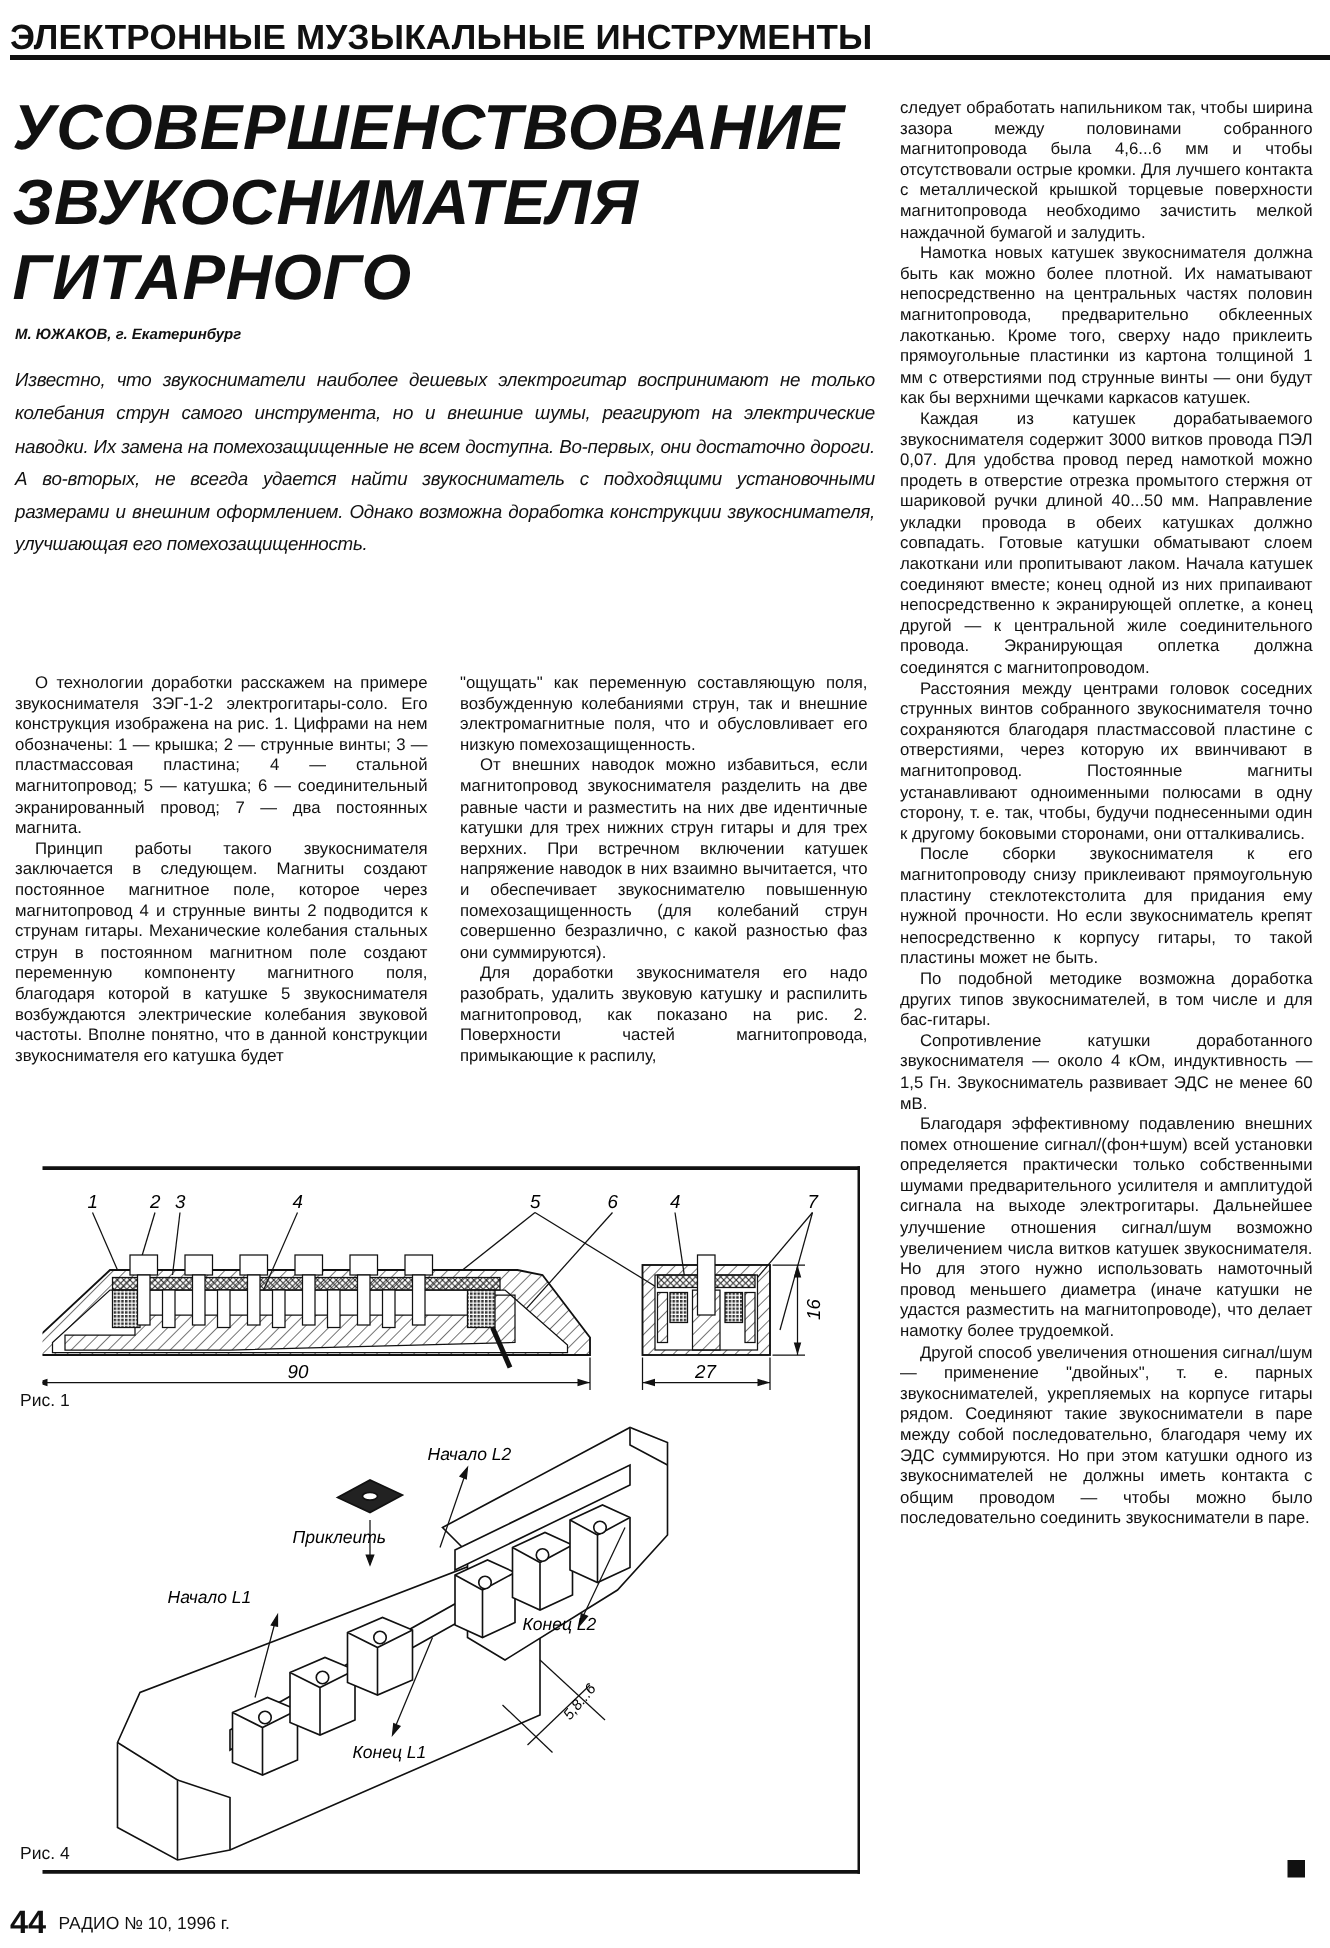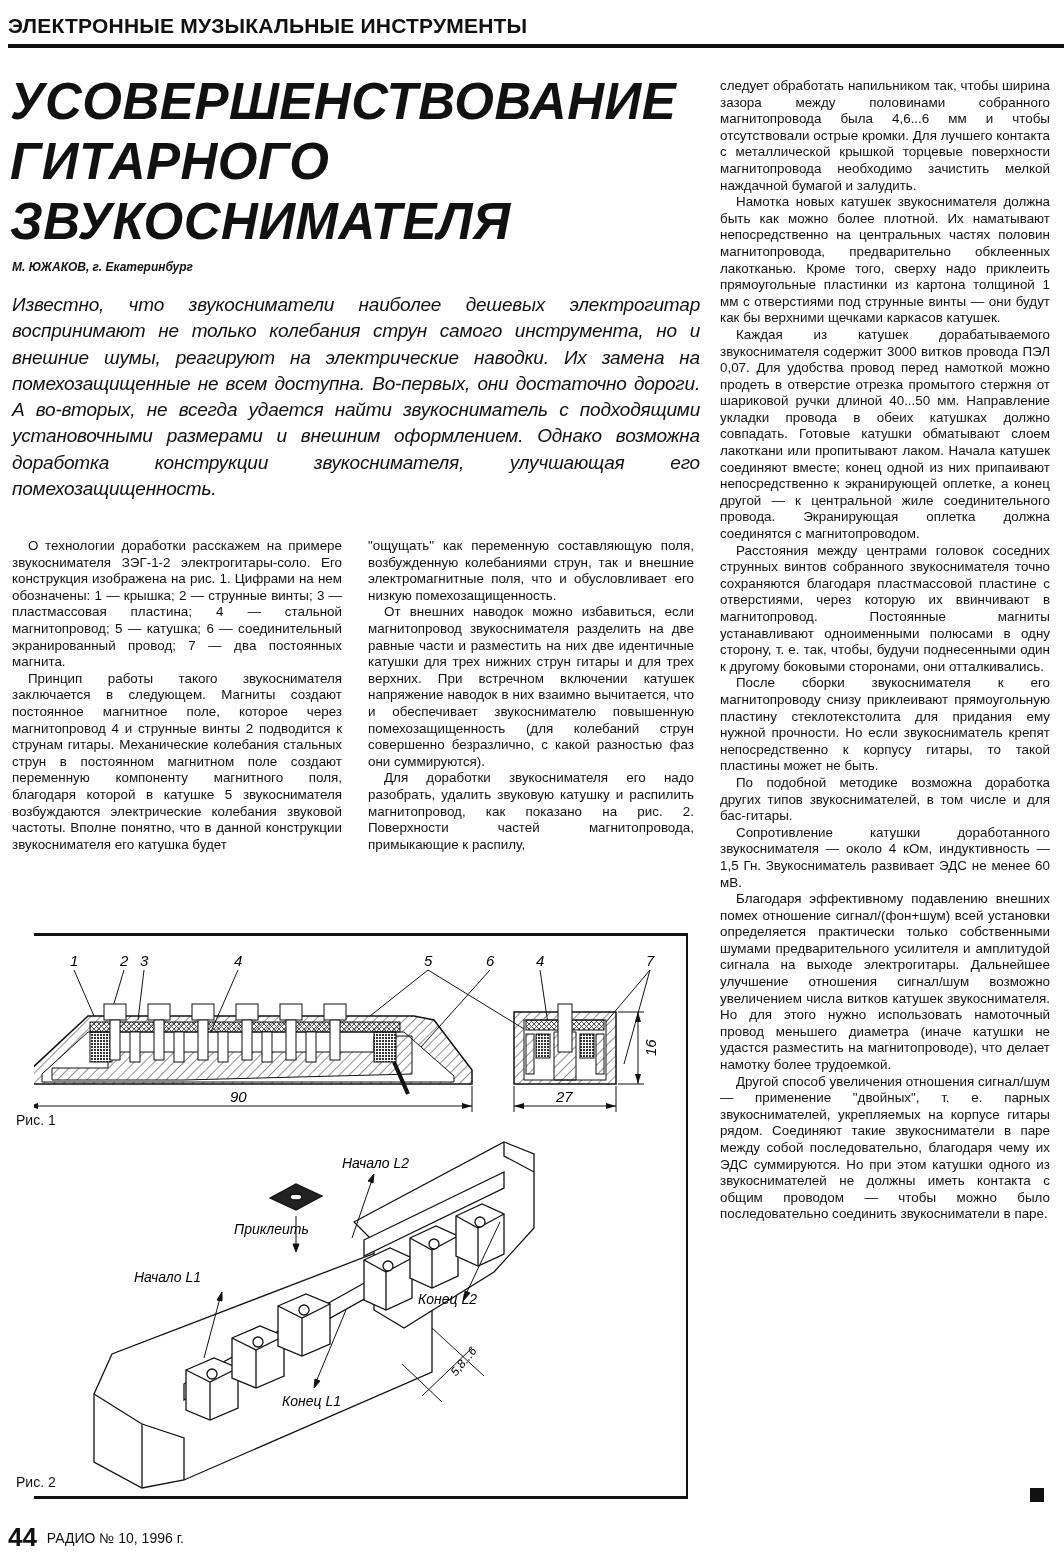--- a/index.html
+++ b/index.html
@@ -1,22 +1,22 @@
 <!DOCTYPE html>
 <html><head>
 <meta charset="utf-8">
 <style>
   * { box-sizing: border-box; margin: 0; padding: 0; }
   html, body { width: 1064px; height: 1558px; background: #fff; overflow: hidden; }
   body { position: relative; font-family: "Liberation Sans", sans-serif; color: #111; }
-  .section-head { position: absolute; left: 8px; top: 14px; font-weight: bold; font-size: 21px; letter-spacing: 0.2px; }
+  .section-head { position: absolute; left: 8px; top: 14px; font-weight: bold; font-size: 28px; letter-spacing: 0.2px; }
   .section-rule { position: absolute; left: 8px; top: 44px; width: 1056px; height: 4px; background: #111; }
   .title { position: absolute; left: 10px; top: 72px; width: 700px; font-weight: bold; font-style: italic; font-size: 51px; line-height: 60px; letter-spacing: 0.5px; }
   .author { position: absolute; left: 12px; top: 260px; font-weight: bold; font-style: italic; font-size: 12px; }
-  .lead { position: absolute; left: 12px; top: 292px; width: 688px; font-style: italic; font-size: 19px; line-height: 26.3px; text-align: justify; letter-spacing: -0.2px; }
+  .lead { position: absolute; left: 12px; top: 292px; width: 688px; font-style: italic; font-size: 15px; line-height: 26.3px; text-align: justify; letter-spacing: -0.2px; }
   .col { position: absolute; font-size: 13.4px; line-height: 16.6px; text-align: justify; hyphens: auto; }
   .col p { text-indent: 16px; }
   .col p.cont { text-indent: 0; }
   .col1 { left: 12px; top: 538px; width: 330px; }
   .col2 { left: 368px; top: 538px; width: 326px; }
   .col3 { left: 720px; top: 78px; width: 330px; }
   .end-mark { position: absolute; left: 1030px; top: 1488px; width: 14px; height: 14px; background: #111; }
   .figbox { position: absolute; left: 34px; top: 933px; width: 654px; height: 566px; border-top: 3px solid #111; border-right: 2px solid #111; border-bottom: 3px solid #111; }
   .figcap { position: absolute; font-weight: normal; font-size: 14px; }
   .footer { position: absolute; left: 8px; top: 1522px; font-size: 14px; }
@@ -24,22 +24,22 @@
   svg text { font-family: "Liberation Sans", sans-serif; font-style: italic; }
 </style>
 </head>
 <body>
 
 <div class="section-head">ЭЛЕКТРОННЫЕ МУЗЫКАЛЬНЫЕ ИНСТРУМЕНТЫ</div>
 <div class="section-rule"></div>
 
 <h1 class="title">
   <div>УСОВЕРШЕНСТВОВАНИЕ</div>
+  <div>ЗВУКОСНИМАТЕЛЯ</div>
   <div>ГИТАРНОГО</div>
-  <div>ЗВУКОСНИМАТЕЛЯ</div>
 </h1>
 
 <div class="author">М. ЮЖАКОВ, г. Екатеринбург</div>
 
 <div class="lead">Известно, что звукосниматели наиболее дешевых электрогитар воспринимают не только колебания струн самого инструмента, но и внешние шумы, реагируют на электрические наводки. Их замена на помехозащищенные не всем доступна. Во-первых, они достаточно дороги. А во-вторых, не всегда удается найти звукосниматель с подходящими установочными размерами и внешним оформлением. Однако возможна доработка конструкции звукоснимателя, улучшающая его помехозащищенность.</div>
 
 <div class="col col1">
   <p>О технологии доработки расскажем на примере звукоснимателя ЗЭГ-1-2 электрогитары-соло. Его конструкция изображена на рис. 1. Цифрами на нем обозначены: 1 — крышка; 2 — струнные винты; 3 — пластмассовая пластина; 4 — стальной магнитопровод; 5 — катушка; 6 — соединительный экранированный провод; 7 — два постоянных магнита.</p>
   <p>Принцип работы такого звукоснимателя заключается в следующем. Магниты создают постоянное магнитное поле, которое через магнитопровод 4 и струнные винты 2 подводится к струнам гитары. Механические колебания стальных струн в постоянном магнитном поле создают переменную компоненту магнитного поля, благодаря которой в катушке 5 звукоснимателя возбуждаются электрические колебания звуковой частоты. Вполне понятно, что в данной конструкции звукоснимателя его катушка будет</p>
 </div>
@@ -212,19 +212,19 @@
       <line x1="398" y1="196" x2="450" y2="244"></line>
       <line x1="388" y1="264" x2="438" y2="216"></line>
     </g>
     <text x="308" y="36" font-size="14">Начало L2</text>
     <text x="200" y="102" font-size="14">Приклеить</text>
     <text x="100" y="150" font-size="14">Начало L1</text>
     <text x="384" y="172" font-size="14">Конец L2</text>
     <text x="248" y="274" font-size="14">Конец L1</text>
     <text x="416" y="240" font-size="12" transform="rotate(-50 424 236)">5,8...6</text>
   </svg>
-  <div class="figcap" style="left:-18px;top:538px;">Рис. 2</div>
+  <div class="figcap" style="left:-18px;top:538px;">Рис. 4</div>
 </div>
 
 <div class="footer">
   <span class="pg">44</span>
   <span>РАДИО № 10, 1996 г.</span>
 </div>
 
 </body></html>

